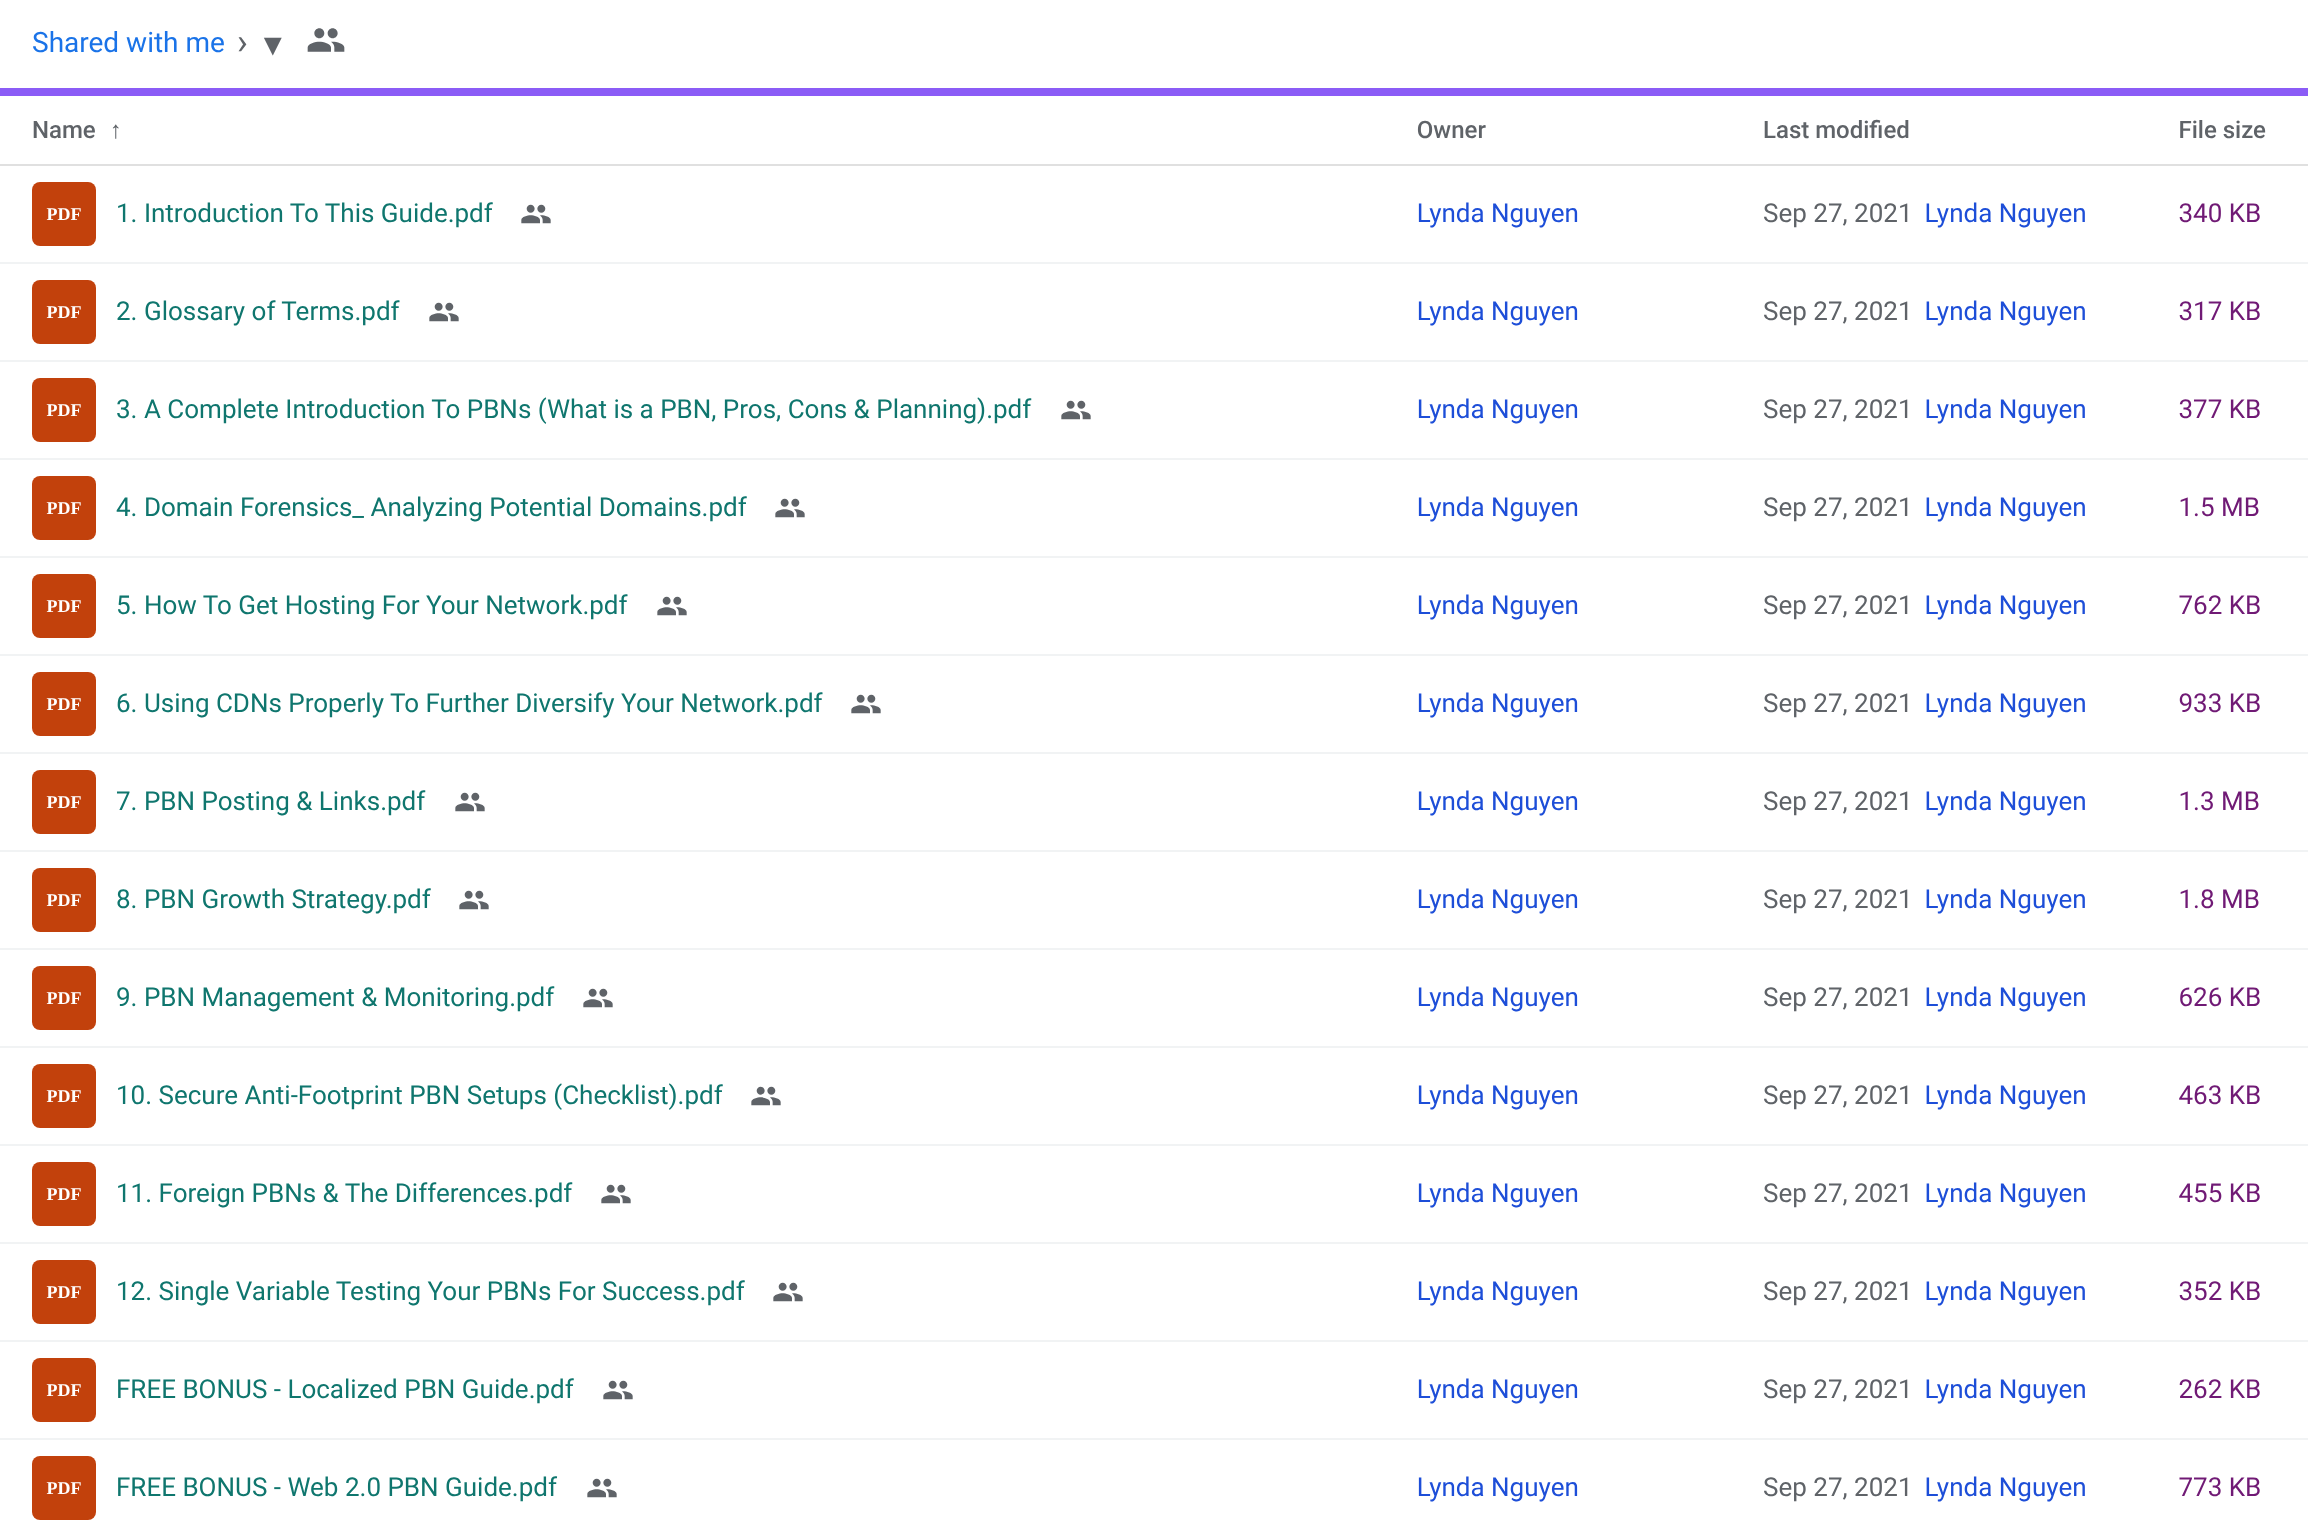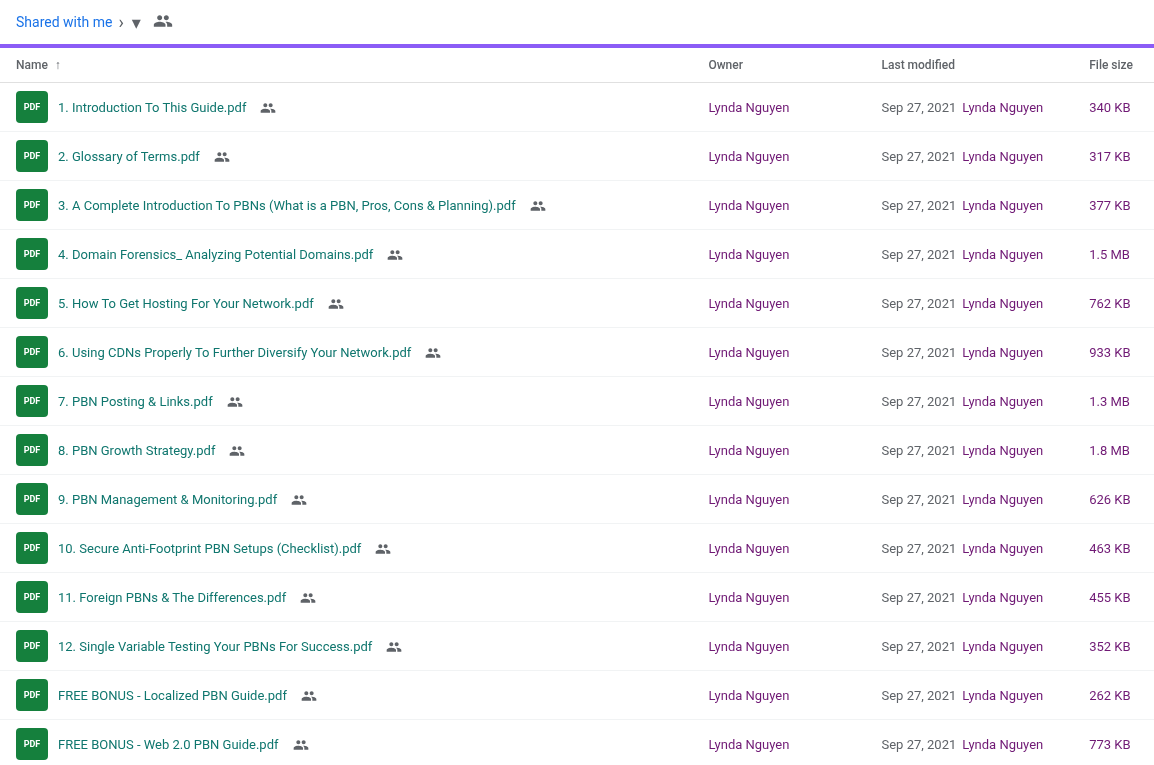--- a/index.html
+++ b/index.html
@@ -96,43 +96,44 @@
       vertical-align: middle;
     }
     .td-name {
       display: flex;
       align-items: center;
       gap: 10px;
     }
     .pdf-icon {
       width: 32px;
       height: 32px;
-      background: #15803d;
+      background: #c2410c;
       border-radius: 4px;
       display: flex;
       align-items: center;
       justify-content: center;
       color: white;
       font-size: 9px;
       font-weight: 700;
       flex-shrink: 0;
+      font-family: Liberation Serif, serif;
     }
     .file-name-text {
       font-size: 13px;
       color: #0f766e;
     }
     .shared-people-icon {
       color: #5f6368;
       font-size: 14px;
       margin-left: 4px;
       flex-shrink: 0;
     }
     .td-owner, .td-modified-by {
       font-size: 13px;
-      color: #701a75;
+      color: #1d4ed8;
     }
     .td-modified {
       font-size: 13px;
       color: #5f6368;
       white-space: nowrap;
     }
     .td-size {
       font-size: 13px;
       color: #701a75;
       text-align: left;

